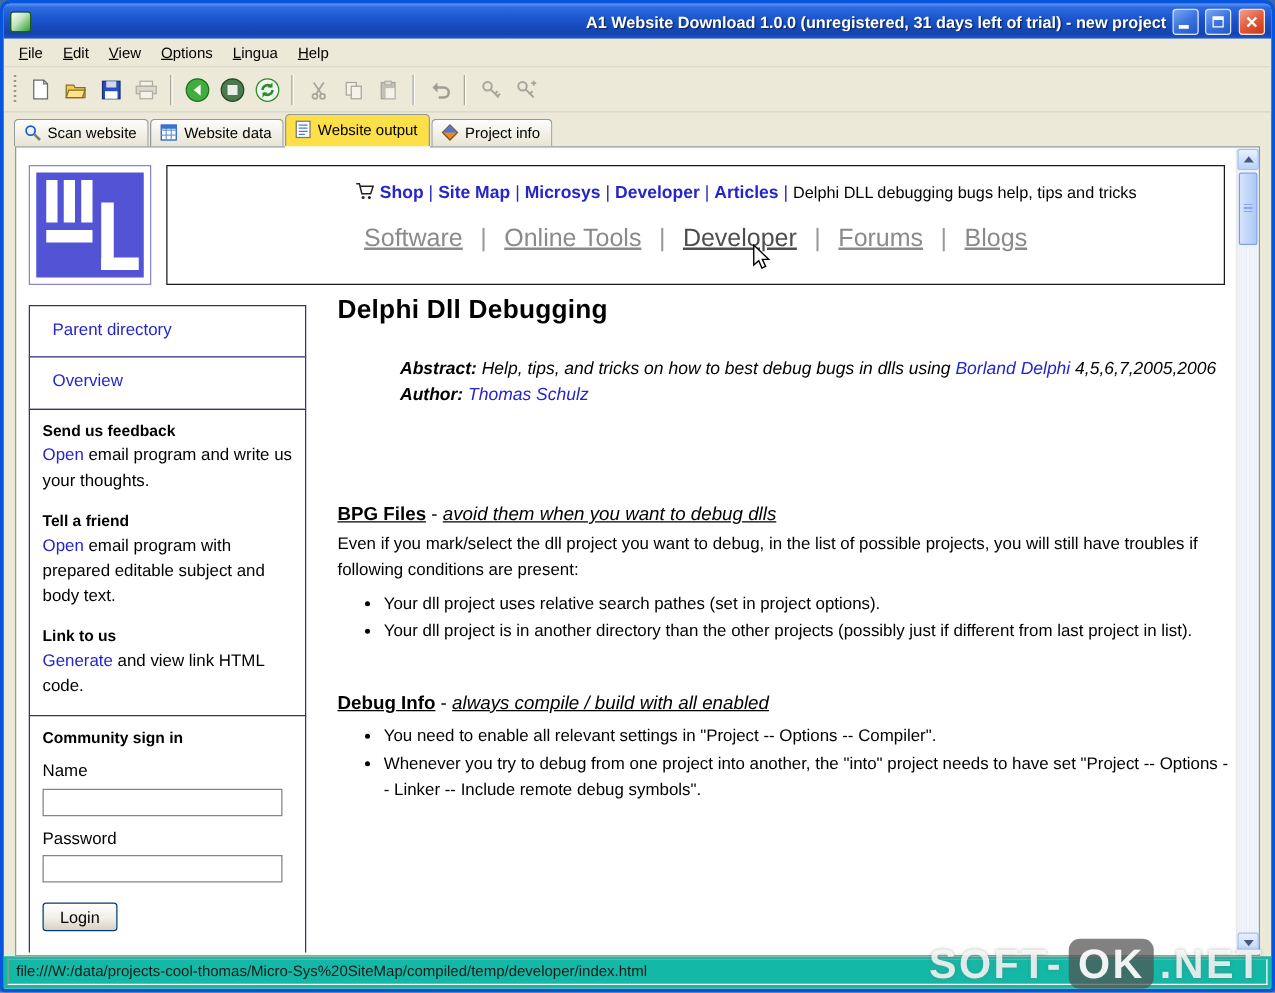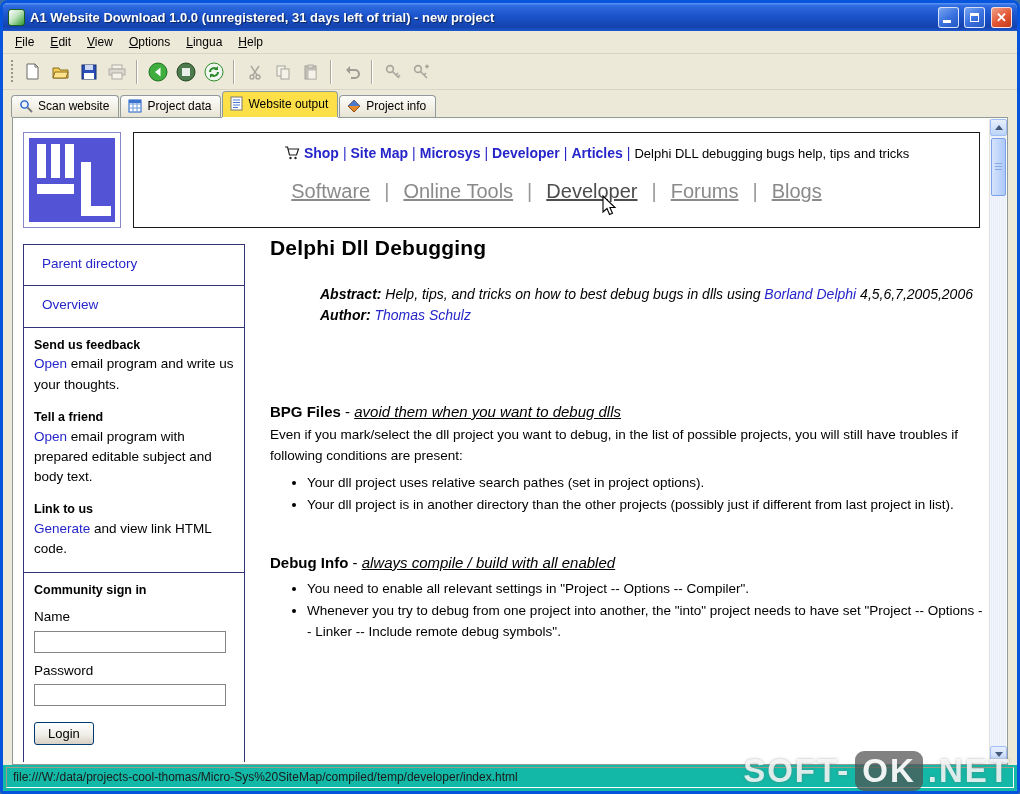--- a/index.html
+++ b/index.html
@@ -2,21 +2,21 @@
 <html><head>
 <meta charset="utf-8">
 <style>
   * { margin:0; padding:0; box-sizing:border-box; }
   html,body { width:1020px; height:794px; background:#3a6ea5; font-family:"Liberation Sans", sans-serif; }
   .window { width:1020px; height:794px; display:flex; flex-direction:column;
             border:3px solid #0855DD; border-radius:8px 8px 4px 4px; overflow:hidden; background:#ECE9D8; position:relative; }
 
   
   .titlebar { height:28px; flex:0 0 28px; display:flex; align-items:center; gap:5px; padding:0 5px;
-    background:linear-gradient(180deg,#5a96f5 0%,#2e6ae0 10%,#1b54cc 45%,#1443ae 86%,#1e57cf 100%); }
+    background:linear-gradient(180deg,#5a96f5 0%,#2e6ae0 10%,#1b54cc 45%,#1443ae 86%,#1e57cf 100%);text-align:right; }
   .app-icon { width:17px; height:17px; border-radius:3px;
     background:linear-gradient(135deg,#ffffff 0%,#bfe3bf 45%,#2d9a2d 100%); border:1px solid #1a5c1a; flex:0 0 17px; }
   .title-text { color:#fff; font-weight:bold; font-size:13px; text-shadow:1px 1px 1px rgba(0,0,0,.55);
     flex:1; white-space:nowrap; overflow:hidden; text-overflow:ellipsis; }
   .winbtn { width:21px; height:21px; border-radius:3px; border:1px solid rgba(255,255,255,.8);
     display:flex; align-items:center; justify-content:center; position:relative; cursor:default; }
   .winbtn.min, .winbtn.max { background:linear-gradient(145deg,#7aa7f2 0%,#3c73e0 50%,#2258c4 100%); }
   .winbtn.close { background:linear-gradient(145deg,#f0a088 0%,#e35634 55%,#c03a1c 100%); margin-left:1px; }
   .glyph-min { position:absolute; left:4px; bottom:4px; width:8px; height:3px; background:#fff; }
   .glyph-max { width:9px; height:9px; border:1px solid #fff; border-top:3px solid #fff; }
@@ -81,21 +81,21 @@
 
   
   .main { position:absolute; left:238px; top:116px; right:4px; padding-left:17px; }
   .h1 { font-size:21px; font-weight:bold; letter-spacing:.2px; }
   .abstract { margin:24px 0 0 50px; font-style:italic; font-size:14px; line-height:1.5; }
   .abstract b { font-weight:bold; }
   .author-line { margin:2px 0 0 50px; font-style:italic; font-size:14px; }
   .sec { margin-top:78px; }
   .sec.sec2 { margin-top:36px; }
   .sec-head { font-size:15px; line-height:1.4; }
-  .sec-title { font-weight:bold; }
+  .sec-title { font-weight:bold;text-decoration:underline; }
   .sec-sub { font-style:italic; text-decoration:underline; }
   .para { margin-top:3px; line-height:1.55; }
   ul.blist { margin-top:6px; padding-left:37px; line-height:1.55; }
   ul.blist li { margin-bottom:1px; }
 
   
   .scrollbar { position:absolute; right:1px; top:1px; bottom:1px; width:17px; background:
     repeating-linear-gradient(90deg,#f3f5fb 0 1px,#e9eefb 1px 2px); border-left:1px solid #e2e2e2; }
   .sb-btn { position:absolute; left:0; width:17px; height:17px; border:1px solid #9ebef5; border-radius:2px;
     background:linear-gradient(180deg,#e8f0fe,#bcd3f7); display:flex; align-items:center; justify-content:center; }
@@ -246,21 +246,21 @@
           <path d="M8.5 8.5 13 13" stroke="#7a7a7a" stroke-width="2"></path>
         </svg>
       <span>Scan website</span>
     </div>
     <div class="tab">
       <svg width="14" height="14" viewBox="0 0 14 14">
           <rect x="1" y="1" width="12" height="12" fill="#fff" stroke="#1a5ccc"></rect>
           <path d="M1 5h12M1 9h12M5 1v12M9 1v12" stroke="#6f9ad8"></path>
           <rect x="1" y="1" width="12" height="3" fill="#3a72cf"></rect>
         </svg>
-      <span>Project data</span>
+      <span>Website data</span>
     </div>
     <div class="tab active">
       <svg width="13" height="15" viewBox="0 0 13 15">
           <rect x="1" y="1" width="11" height="13" fill="#fff" stroke="#777"></rect>
           <path d="M3 4h7M3 6.5h7M3 9h7M3 11.5h5" stroke="#4a7ad0"></path>
         </svg>
       <span>Website output</span>
     </div>
     <div class="tab">
       <svg width="14" height="14" viewBox="0 0 14 14">

